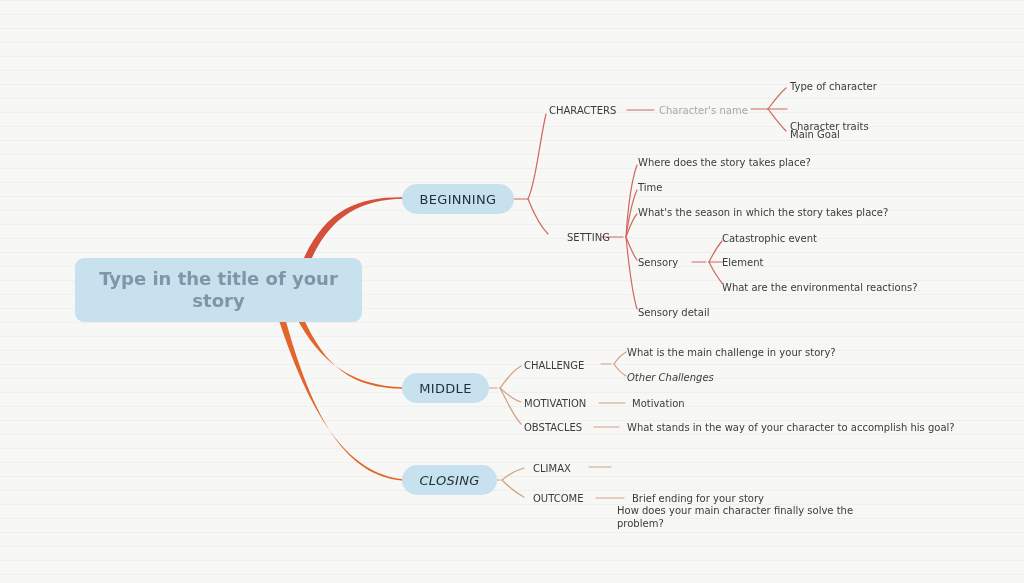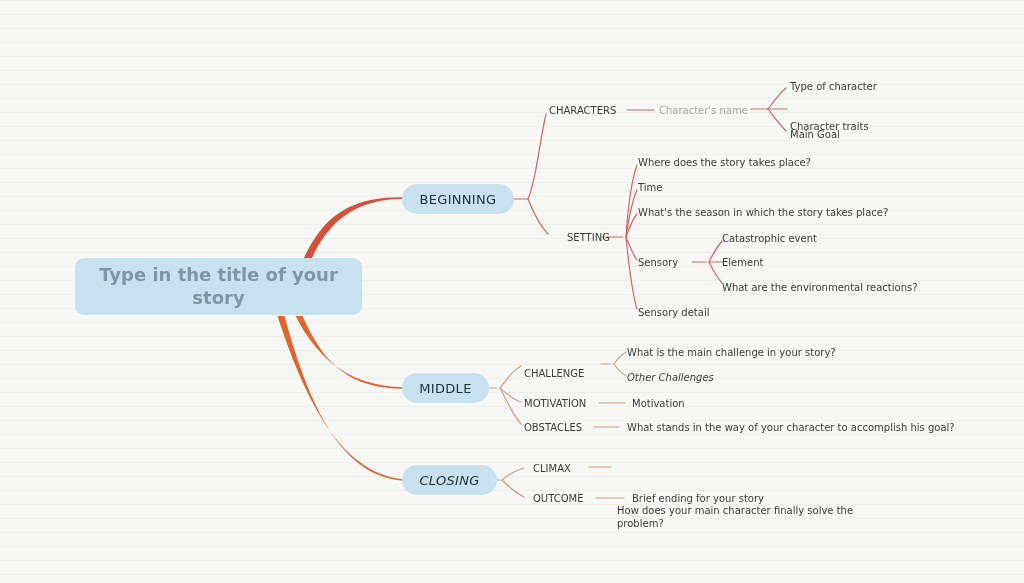--- a/index.html
+++ b/index.html
@@ -22,21 +22,21 @@
 
   .node{
     position:absolute;z-index:2;
     background:#c7e2ee;
     display:flex;align-items:center;justify-content:center;
     text-align:center;
     box-sizing:border-box;
     cursor:pointer;
   }
   .node-root{
-    left:75px;top:258px;width:287px;height:57px;
+    left:75px;top:258px;width:287px;height:64px;
     border-radius:9px;
     font-size:18px;font-weight:bold;color:#7e96a5;
     line-height:1.25;
     padding:0 14px;
   }
   .pill{
     height:30px;border-radius:15px;
     font-size:13px;color:#1f3038;
     letter-spacing:0.3px;
   }
@@ -121,21 +121,21 @@
   <div class="lbl" style="left:551px;top:237px;margin-left:16px;">SETTING</div>
   <div class="lbl" style="left:638px;top:162px;">Where does the story takes place?</div>
   <div class="lbl" style="left:638px;top:187px;">Time</div>
   <div class="lbl" style="left:638px;top:212px;">What's the season in which the story takes place?</div>
   <div class="lbl" style="left:638px;top:262px;">Sensory</div>
   <div class="lbl" style="left:722px;top:238px;">Catastrophic event</div>
   <div class="lbl" style="left:722px;top:262px;">Element</div>
   <div class="lbl" style="left:722px;top:287px;">What are the environmental reactions?</div>
   <div class="lbl" style="left:638px;top:312px;">Sensory detail</div>
 
-  <div class="lbl" style="left:524px;top:365px;margin-top:8px;">CHALLENGE</div>
+  <div class="lbl" style="left:524px;top:365px;">CHALLENGE</div>
   <div class="lbl" style="left:627px;top:352px;">What is the main challenge in your story?</div>
   <div class="lbl" style="left:627px;top:377px;font-style:italic;">Other Challenges</div>
   <div class="lbl" style="left:524px;top:403px;">MOTIVATION</div>
   <div class="lbl" style="left:632px;top:403px;">Motivation</div>
   <div class="lbl" style="left:524px;top:427px;">OBSTACLES</div>
   <div class="lbl" style="left:627px;top:427px;">What stands in the way of your character to accomplish his goal?</div>
 
   <div class="lbl" style="left:533px;top:468px;">CLIMAX</div>
   <div class="lbl wrap" style="left:617px;top:456px;">How does your main character finally solve the problem?</div>
   <div class="lbl" style="left:533px;top:498px;">OUTCOME</div>

